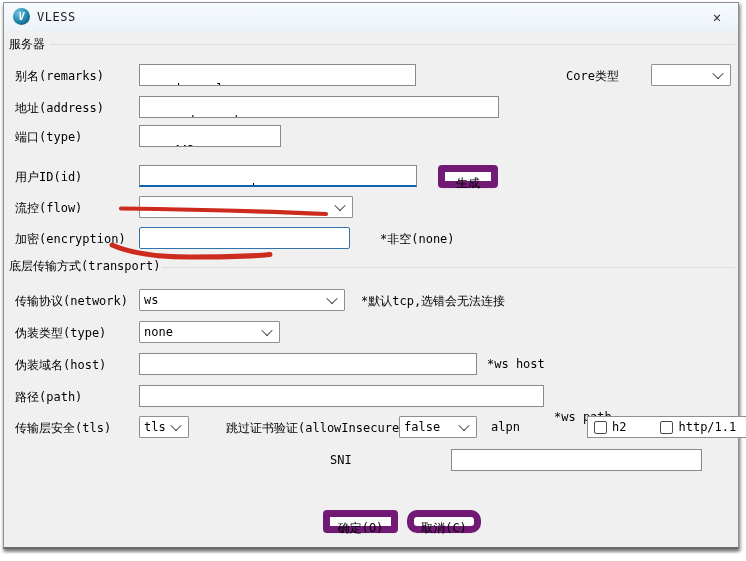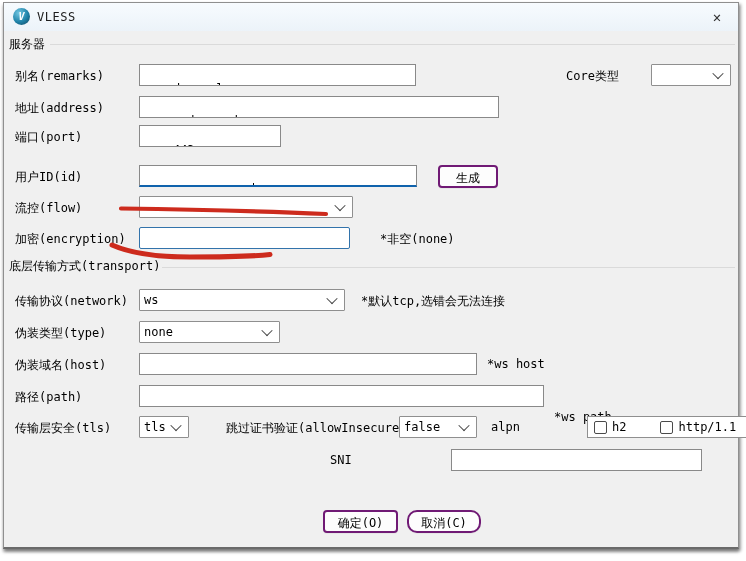--- a/index.html
+++ b/index.html
@@ -46,21 +46,21 @@
     box-sizing:border-box;display:flex;align-items:center;justify-content:space-between;
     padding:0 8px 0 4px;border-radius:1px;
   }
   .combo .val{white-space:pre;}
   .chev{
     width:7px;height:7px;flex:0 0 auto;
     border-right:1.3px solid #454545;border-bottom:1.3px solid #454545;
     transform:rotate(45deg) translate(-1px,-1px);
   }
   .btn{
-    position:absolute;height:23px;background:#fdfdfd;border:2px solid #701a75;
+    position:absolute;height:23px;background:#fdfdfd;border:7px solid #701a75;
     border-radius:4px;box-sizing:border-box;text-align:center;padding-top:3px;
     box-shadow:0 1px 0 rgba(0,0,0,.04);
   }
   .alpn-box{
     position:absolute;height:22px;background:#fff;border:1px solid #8f8f8f;
     box-sizing:border-box;display:flex;align-items:center;padding-left:6px;margin-left:48px;
   }
   .cb{
     width:13px;height:13px;background:#fff;border:1px solid #4a4a4a;border-radius:2px;
     box-sizing:border-box;flex:0 0 auto;
@@ -92,21 +92,21 @@
   <div class="combo" style="left:647px;top:61px;width:80px;">
     <span class="val"></span>
     <span class="chev"></span>
   </div>
 
   <span class="lbl" style="left:11px;top:97px;">地址(address)</span>
   <div class="tb" style="left:135px;top:93px;width:360px;">
     <span>. deno. dev</span>
   </div>
 
-  <span class="lbl" style="left:11px;top:126px;">端口(port)</span>
+  <span class="lbl" style="left:11px;top:126px;">端口(type)</span>
   <div class="tb" style="left:135px;top:122px;width:142px;">
     <span>443</span>
   </div>
 
   <span class="lbl" style="left:11px;top:166px;">用户ID(id)</span>
   <div class="tb focused" style="left:135px;top:162px;width:278px;">
     <span>xxxxxxxxxxx</span><span class="caret"></span>
   </div>
   <div class="btn" style="left:434px;top:162px;width:60px;">生成</div>
 

